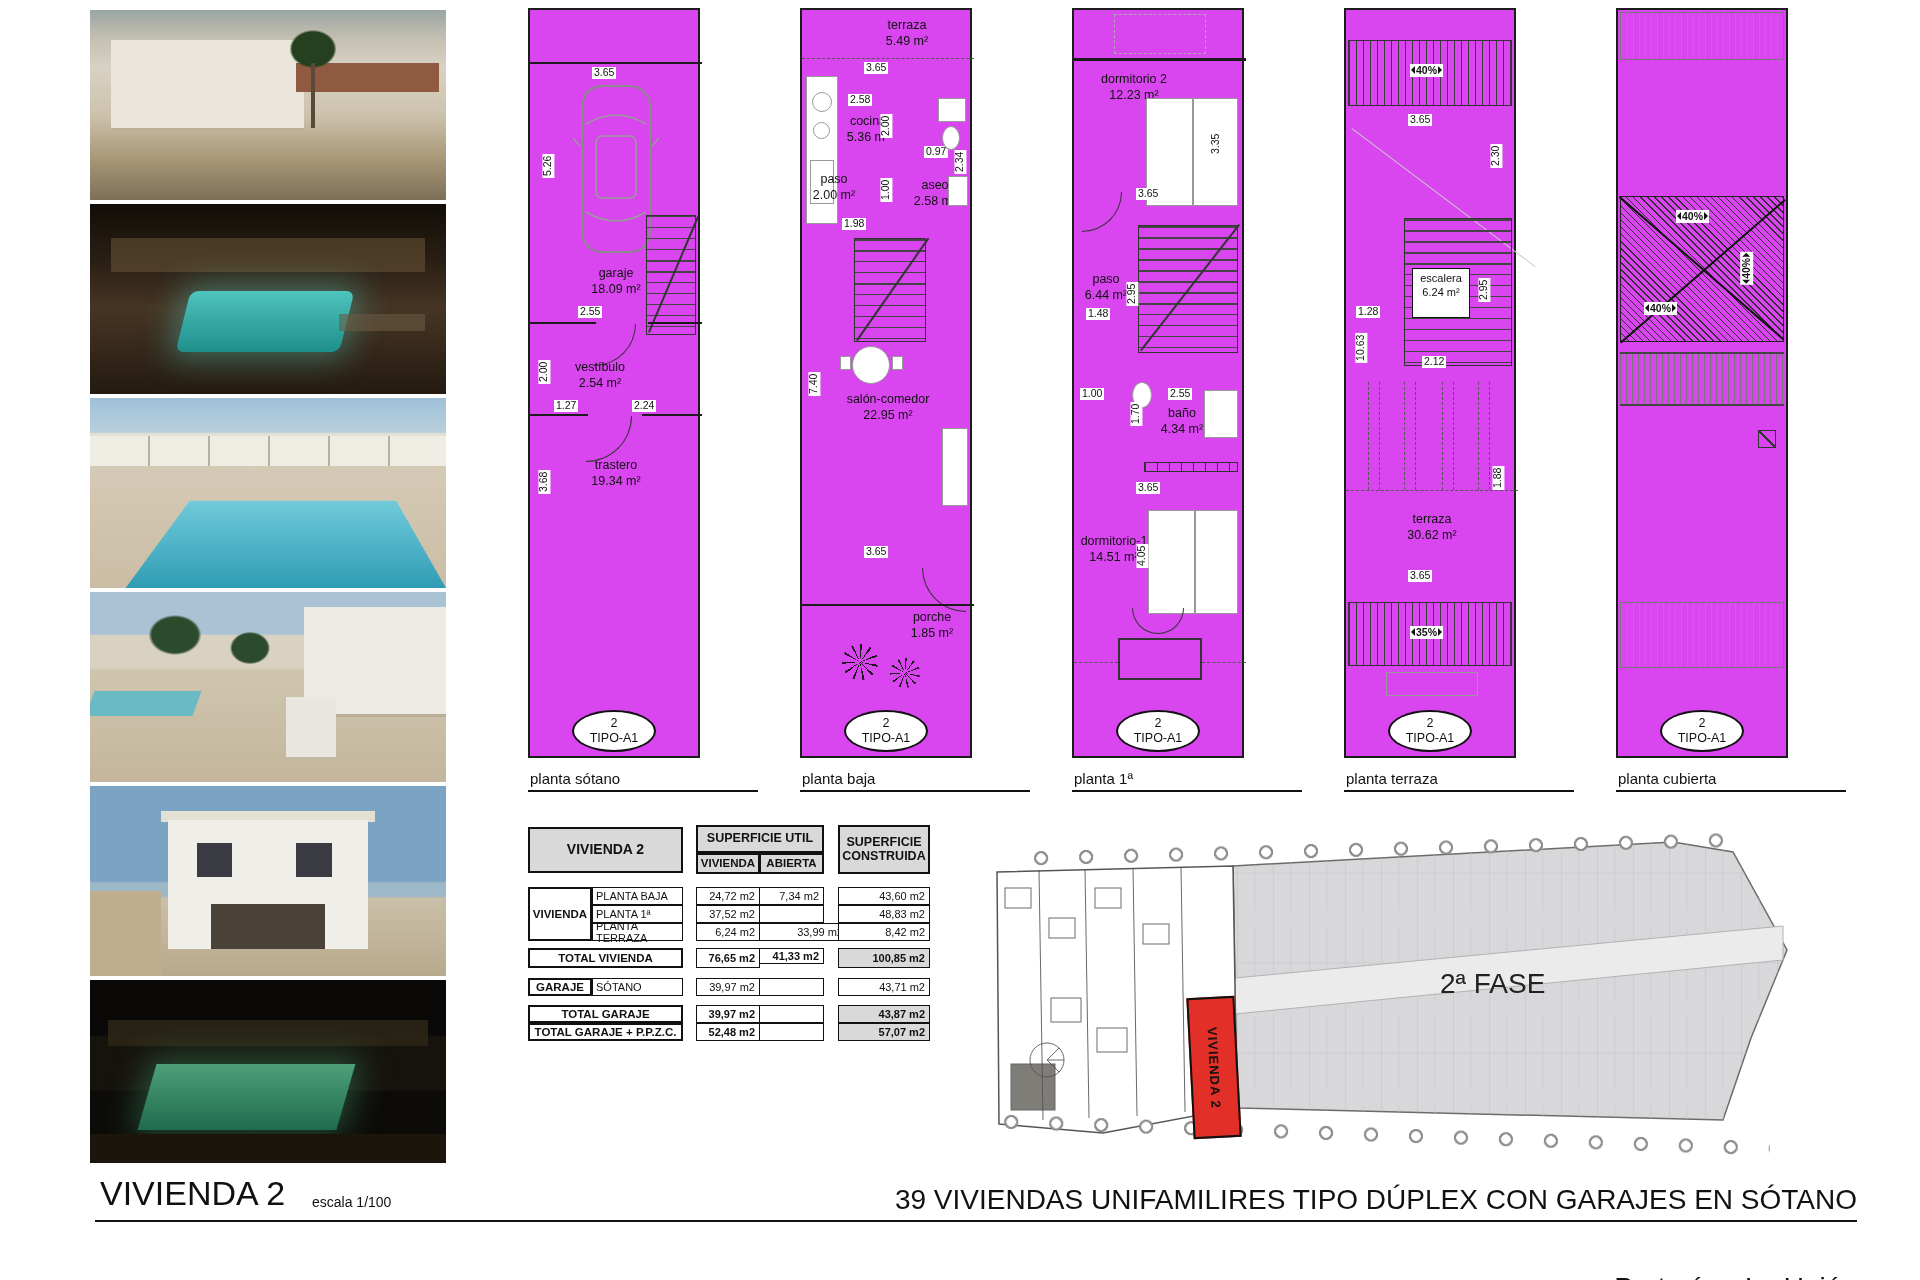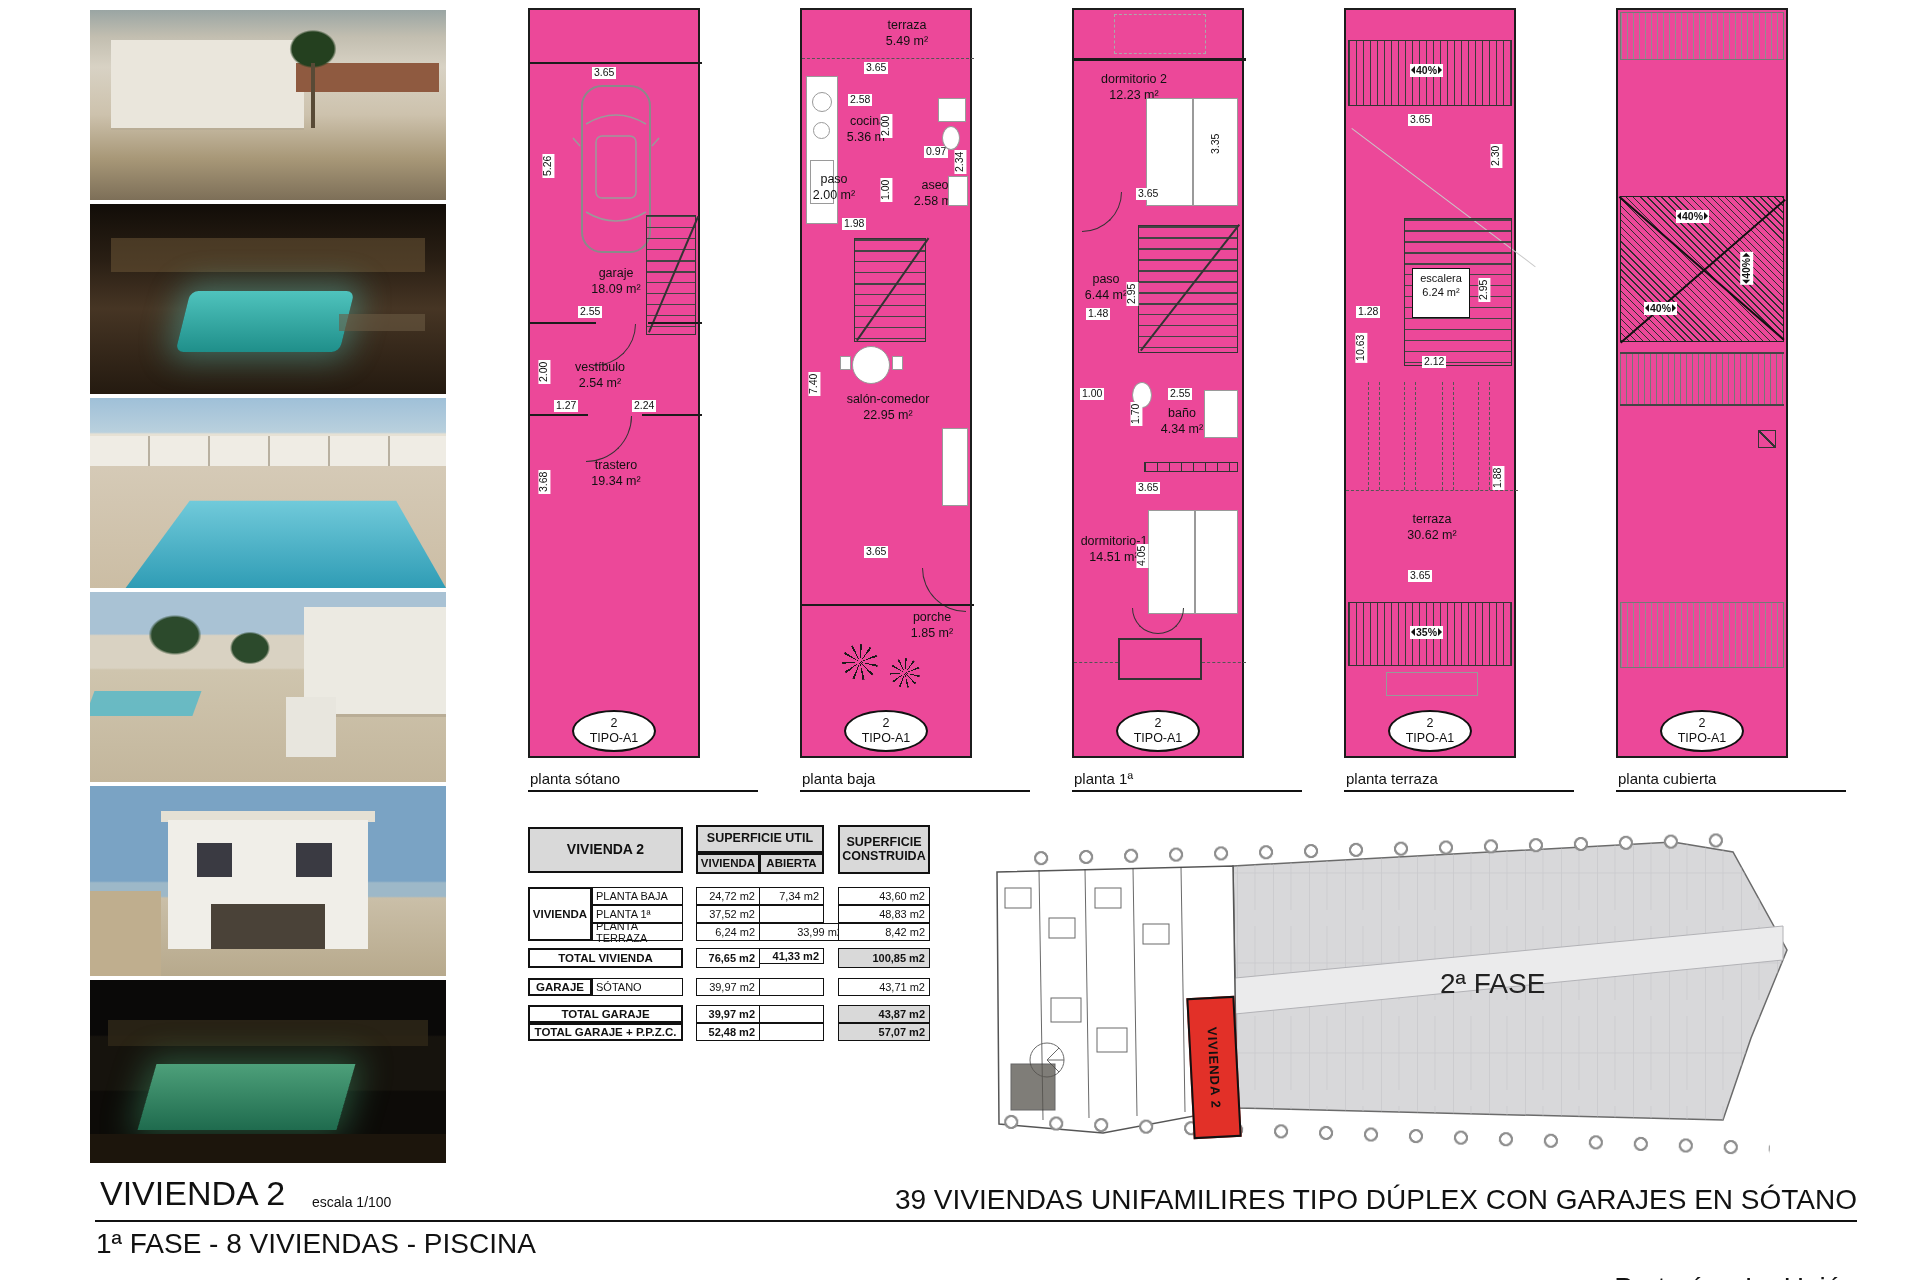--- a/index.html
+++ b/index.html
@@ -2,21 +2,21 @@
 <html><head>
 <meta charset="utf-8">
 <style>
   html,body{margin:0;padding:0;background:#e8e8e8;}
   #sheet{position:relative;width:1920px;height:1280px;background:#ffffff;overflow:hidden;
          font-family:"Liberation Sans",sans-serif;color:#111;}
   
   .photo{position:absolute;left:90px;width:356px;overflow:hidden;}
   .photo div{position:absolute;}
   
-  .plan{position:absolute;top:8px;width:172px;height:750px;border:2px solid #1c1c1c;background:#ec4899;box-sizing:border-box;}
+  .plan{position:absolute;top:8px;width:172px;height:750px;border:2px solid #1c1c1c;background:#d946ef;box-sizing:border-box;}
   .plan *{box-sizing:border-box;}
   .wall{position:absolute;background:#1c1c1c;}
   .room{position:absolute;text-align:center;font-size:12.5px;line-height:1.25;color:#111;}
   .room .nm,.room .ar{display:block;white-space:nowrap;}
   .dim{position:absolute;font-size:10.5px;color:#111;background:#fff;padding:0 2px;white-space:nowrap;line-height:1.1;}
   .dim.v{transform:rotate(-90deg);}
   .furn{position:absolute;border:1.5px solid #9a9a9a;background:#fff;}
   .furn.round{border-radius:50%;}
   .grayline{position:absolute;background:#9a9a9a;}
   .stairs{position:absolute;border:1.5px solid #333;
@@ -426,17 +426,16 @@
     <div class="trees" style="left:15px;top:296px;width:770px;transform:rotate(2deg);"></div>
     <div id="unit-highlight" style="background:#e23028;">
       <span>VIVIENDA 2</span>
     </div>
     <div id="phase-label">2ª FASE</div>
   </div>
 
   <div class="rule"></div>
   <div id="f-title">VIVIENDA 2</div>
   <div id="f-scale">escala 1/100</div>
-  <div id="f-sub">1ª FASE - 8 VIVIENDAS - PISCINA</div>
   <div id="f-rtitle">39 VIVIENDAS UNIFAMILIRES TIPO DÚPLEX CON GARAJES EN SÓTANO</div>
   <div id="f-rsub">Portmán - La Unión</div>
 
 </div>
 
 </body></html>

